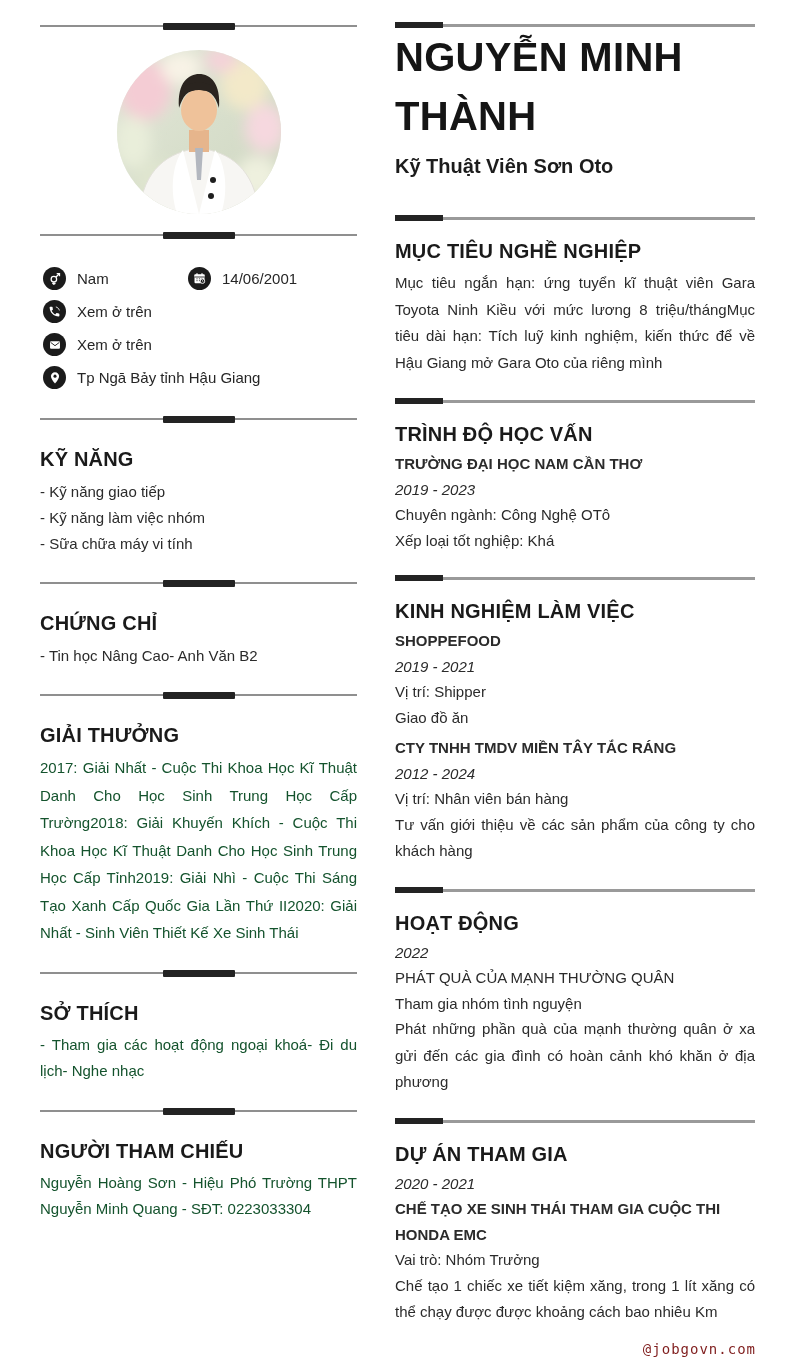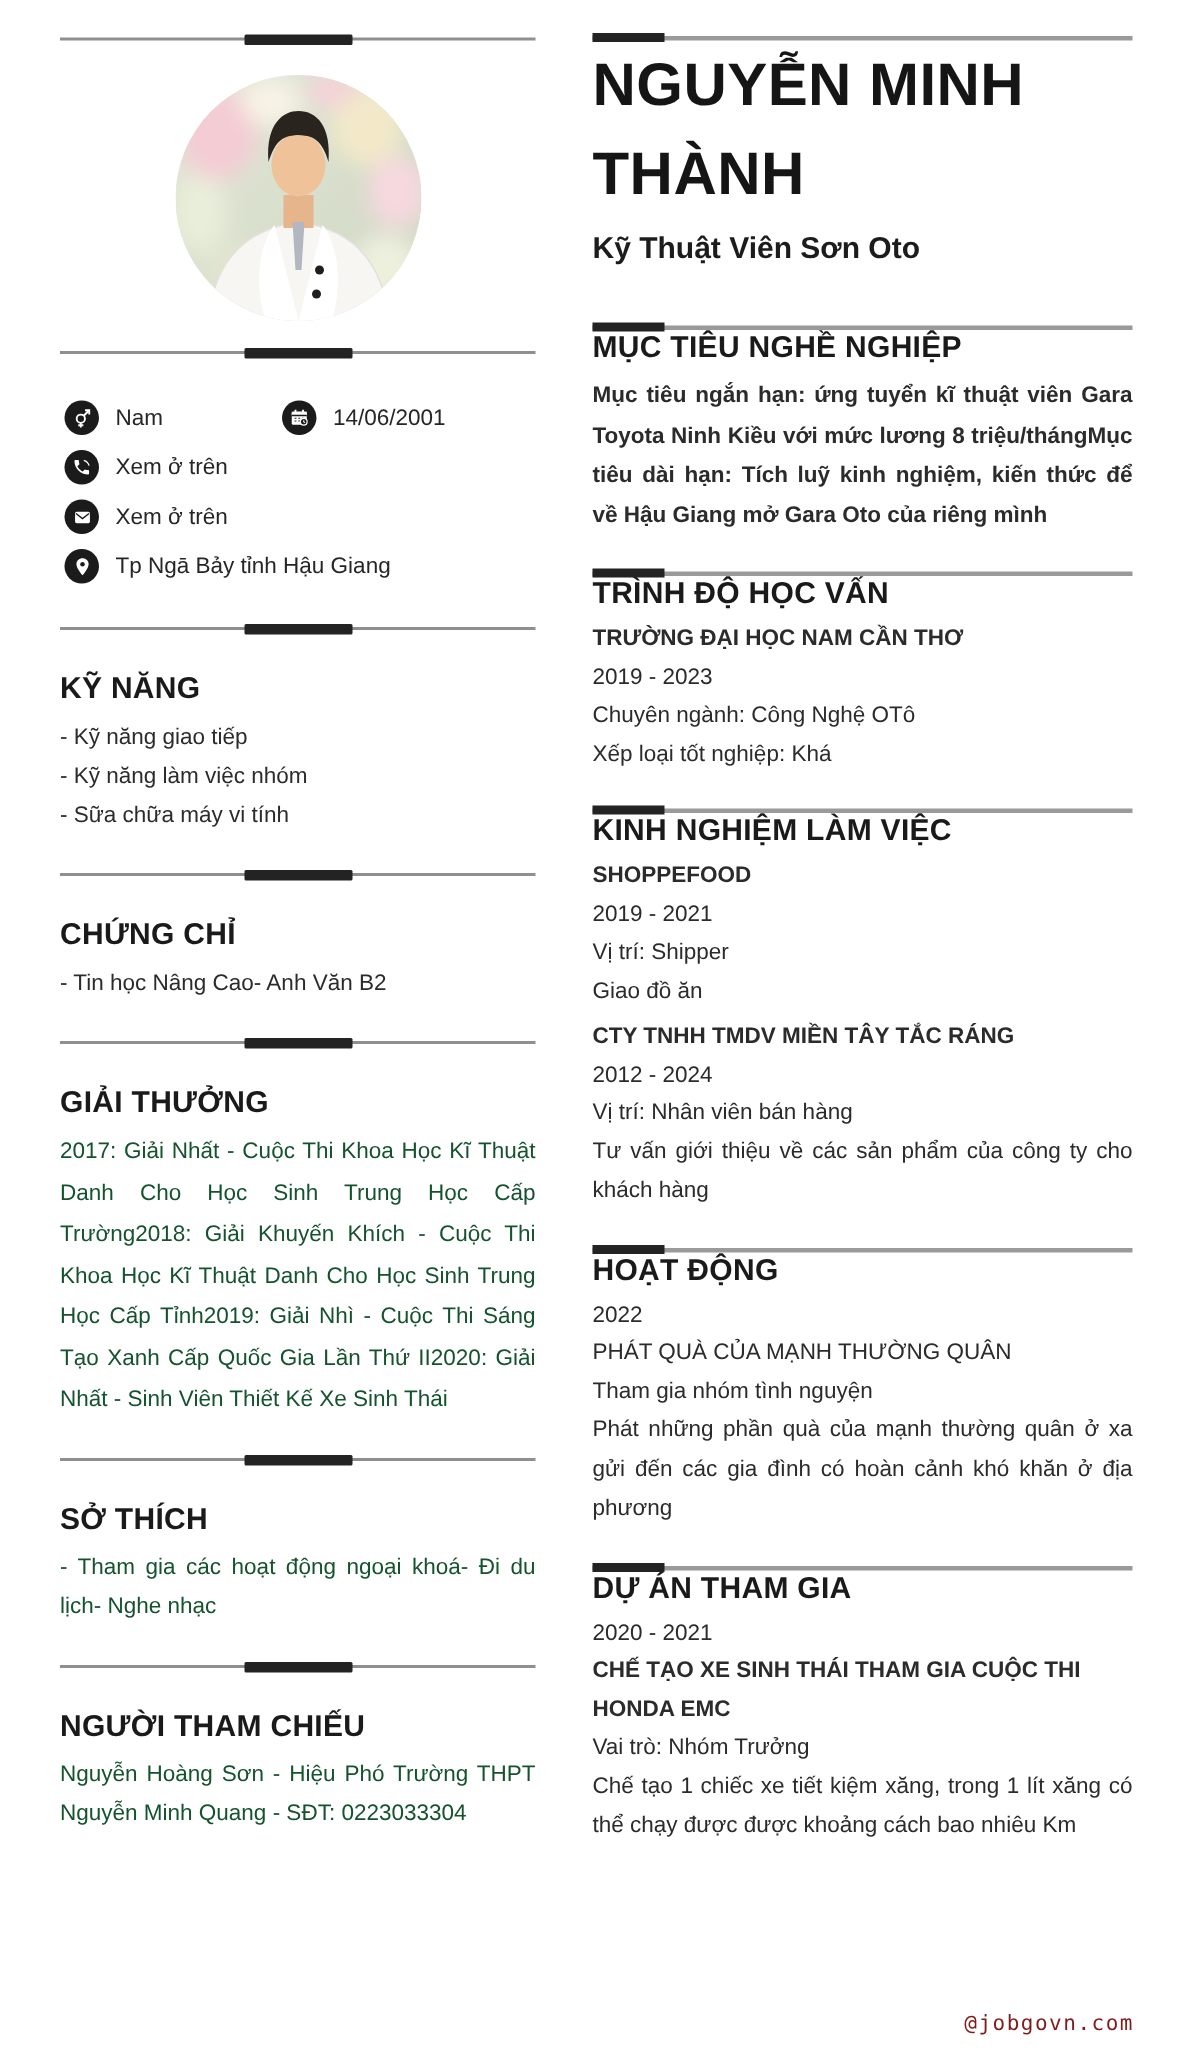--- a/index.html
+++ b/index.html
@@ -30,35 +30,35 @@
   .info-block{ margin-top:28px; }
   .info-row{ display:flex; align-items:center; margin-bottom:10px; min-height:23px; }
   .info-cell{ display:flex; align-items:center; }
   .info-cell.first{ width:145px; }
   .icirc{ width:23px; height:23px; border-radius:50%; background:#1b1b1b; display:flex; align-items:center; justify-content:center; flex:0 0 23px; margin-left:3px; }
   .icirc svg{ display:block; }
   .info-text{ font-size:15px; color:#262626; margin-left:11px; white-space:nowrap; }
 
   h2{ font-size:20px; font-weight:700; color:#1a1a1a; letter-spacing:.2px; }
   .col-left h2{ margin-top:25px; }
-  .col-right h2{ }
+  .col-right h2{ margin-top:19px; }
   .list{ margin-top:8px; }
   .list .li{ font-size:15px; line-height:26px; color:#2b2b2b; }
   .just{ text-align:justify; }
   .para{ margin-top:7px; font-size:15px; line-height:27.5px; color:#14532d; }
-  .para-r{ margin-top:7px; font-size:15px; line-height:26.5px; color:#2b2b2b;font-weight:bold; }
+  .para-r{ margin-top:7px; font-size:15px; line-height:26.5px; color:#2b2b2b; }
 
   
   .name{ font-size:40px; line-height:59px; font-weight:700; color:#151515; letter-spacing:.3px; }
   .job-title{ margin-top:9px; font-size:20px; font-weight:700; color:#1c1c1c; }
 
   .entry{ margin-top:5px; }
   .entry .line{ font-size:15px; line-height:25.5px; color:#2b2b2b; }
   .bold{ font-weight:700; color:#1c1c1c; }
-  .italic{ }
+  .italic{ font-style:italic; }
   .gap-job{ }
 
   .watermark{ position:absolute; right:34px; bottom:14px; font-family:"DejaVu Sans Mono","Liberation Mono",monospace; font-size:14px; color:#7f1d1d; letter-spacing:1px; }
 </style>
 </head>
 <body>
 
 <div class="page">
 
   <div class="col-left">

